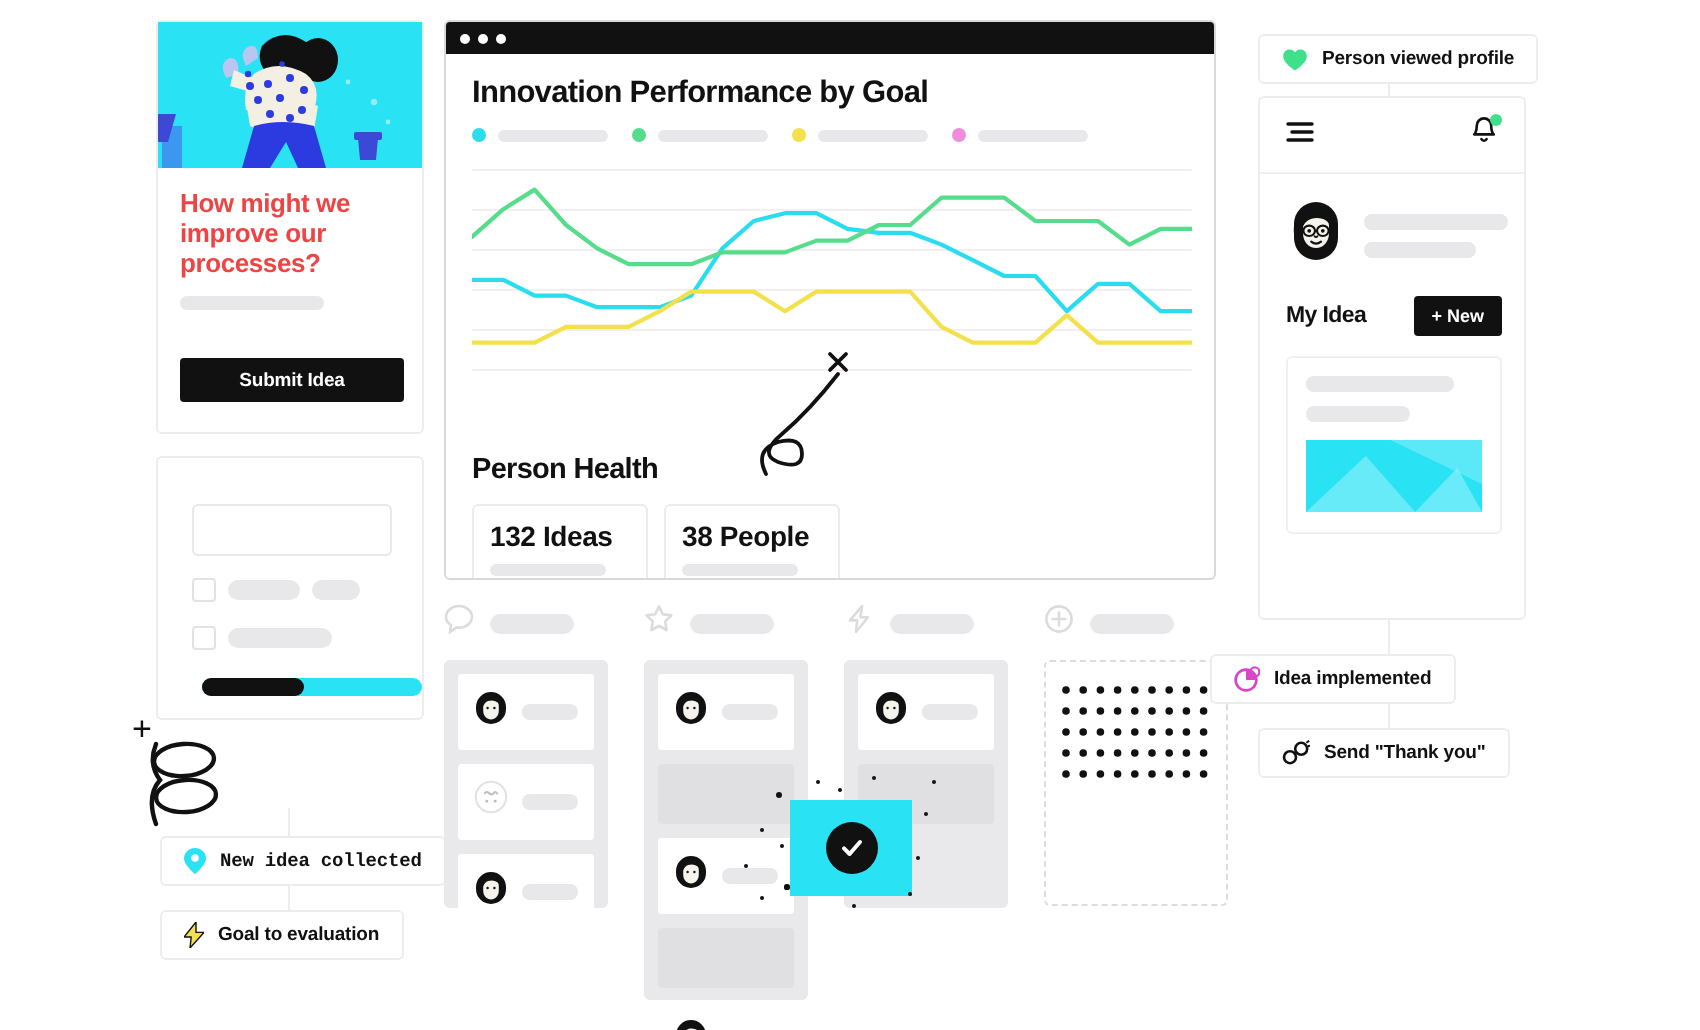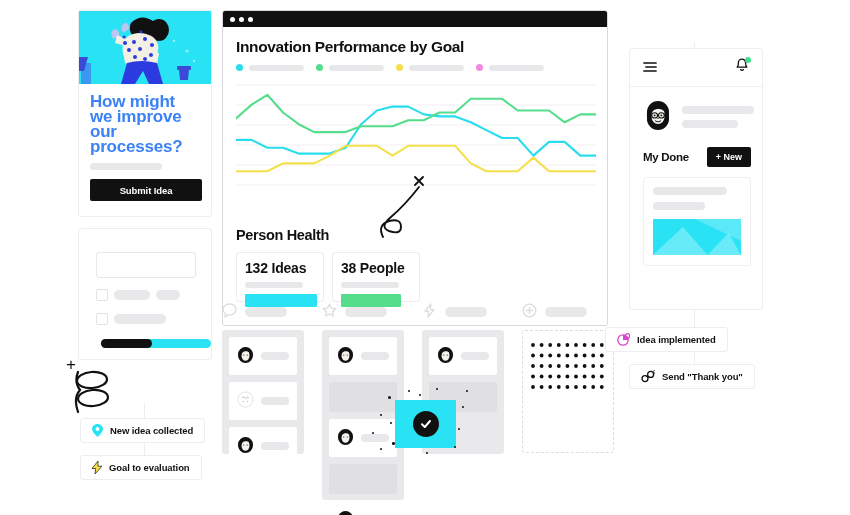--- a/index.html
+++ b/index.html
@@ -19,21 +19,21 @@
   
   #hero-card {
     position: absolute; left: 78px; top: 10px; width: 134px; height: 207px;
     background: #fff; border: 1px solid #ededef; border-radius: 3px;
   }
   #hero-illustration {
     position: relative; width: 100%; height: 73px; background: #29E3F5; overflow: hidden;
   }
   #hero-body { padding: 10px 11px 0 11px; }
   #hero-title {
-    font-size: 17px; font-weight: 700; line-height: 15px; color: #3b82f6;
+    font-size: 13px; font-weight: 700; line-height: 15px; color: #ef4444;
     letter-spacing: -0.2px;
   }
   #hero-sub { width: 72px; height: 7px; margin-top: 9px; background:#e8e8ea; border-radius: 5px;}
   #submit-idea-btn {
     position: absolute; left: 11px; top: 168px; width: 112px; height: 22px;
     background: #111; color: #fff; border: none; border-radius: 2px;
     font-size: 9.5px; font-weight: 700; font-family: "Liberation Sans", sans-serif;
     letter-spacing: -0.1px; cursor: pointer;
   }
 
@@ -65,21 +65,21 @@
   .pill {
     position: absolute; background: #fff; border: 1px solid #ededef; border-radius: 3px;
     display: flex; align-items: center; gap: 7px; padding: 0 11px;
     height: 25px; font-size: 9.5px; font-weight: 700; color: #111;
     letter-spacing: -0.1px; white-space: nowrap;
   }
   .pill svg { display:block; flex: 0 0 auto; }
 
   
   #browser {
-    position: absolute; left: 222px; top: 10px; width: 386px; height: 316px;
+    position: absolute; left: 222px; top: 10px; width: 386px; height: 280px;
     background: #fff; border: 1px solid #d9d9dd; border-radius: 3px; overflow: hidden;
   }
   #browser-titlebar {
     height: 16px; background: #111; display: flex; align-items: center; gap: 4px; padding-left: 7px;
   }
   .dot-w { width: 5px; height: 5px; border-radius: 50%; background: #fff; }
   #browser-body { padding: 11px 13px 0 13px; position: relative; }
   #chart-title {
     font-size: 15.5px; font-weight: 700; color: #111; letter-spacing: -0.35px;
   }
@@ -230,21 +230,21 @@
     <svg width="52" height="48" viewBox="0 0 52 48" fill="none">
       <path d="M6 4 Q2 14 8 22 Q1 30 6 44" stroke="#111" stroke-width="2.2" stroke-linecap="round"></path>
       <ellipse cx="20" cy="12" rx="15" ry="8" stroke="#111" stroke-width="2.2" fill="none" transform="rotate(-4 20 12)"></ellipse>
       <ellipse cx="21" cy="30" rx="15" ry="8" stroke="#111" stroke-width="2.2" fill="none" transform="rotate(-4 21 30)"></ellipse>
     </svg>
   </div>
 
   <div class="conn" style="left:144px; top:404px; width:1px; height:14px;"></div>
   <div class="conn" style="left:144px; top:443px; width:1px; height:14px;"></div>
 
-  <div class="pill" id="badge-left-0" style="left:80px; top:418px;">
+  <div class="pill" id="badge-left-0" style="left:80px; top:418px;font-family:Liberation Mono, monospace;">
     <span>
       <svg width="11" height="13" viewBox="0 0 11 13">
           <path d="M5.5 0C2.5 0 0 2.3 0 5.1 0 8.6 5.5 13 5.5 13S11 8.6 11 5.1C11 2.3 8.5 0 5.5 0z" fill="#29E3F5"></path>
           <circle cx="5.5" cy="5" r="1.9" fill="#fff"></circle>
         </svg>
     </span>
     <span>New idea collected</span>
   </div>
   <div class="pill" id="badge-left-1" style="left:80px; top:455px;">
     <span>
@@ -511,20 +511,28 @@
       <div class="sparkle" style="left: 204px; top: 150px; width: 2px; height: 2px;"></div>
       <div class="sparkle" style="left: 232px; top: 144px; width: 2px; height: 2px;"></div>
       <div class="sparkle" style="left: 186px; top: 88px; width: 2px; height: 2px;"></div>
       <div class="sparkle" style="left: 158px; top: 112px; width: 2px; height: 2px;"></div>
       <div class="sparkle" style="left: 244px; top: 88px; width: 2px; height: 2px;"></div>
       <div class="sparkle" style="left: 150px; top: 130px; width: 2px; height: 2px;"></div>
       <div class="sparkle" style="left: 214px; top: 86px; width: 2.2px; height: 2.2px;"></div>
       <div class="sparkle" style="left: 158px; top: 146px; width: 2px; height: 2px;"></div>
     </div>
 
+  <div class="pill" id="badge-right-top" style="left:629px; top:17px;">
+    <span>
+      <svg width="13" height="12" viewBox="0 0 13 12">
+          <path d="M6.5 11.2S.6 7.6.6 4.1C.6 2.1 2.1.8 3.8.8c1.2 0 2.1.6 2.7 1.4C7.1 1.4 8 .8 9.2.8c1.7 0 3.2 1.3 3.2 3.3 0 3.5-5.9 7.1-5.9 7.1z" fill="#3EE08A"></path>
+        </svg>
+    </span>
+    <span>Person viewed profile</span>
+  </div>
   <div class="conn" style="left:694px; top:42px; width:1px; height:8px;"></div>
 
   <div id="right-panel">
     <div id="panel-topbar">
       <span>
         <svg width="15" height="12" viewBox="0 0 15 12">
             <path d="M1 2h12M3 6h10M1 10h12" stroke="#111" stroke-width="1.7" stroke-linecap="round"></path>
           </svg>
       </span>
       <span style="position:relative;">
@@ -551,21 +559,21 @@
           <path d="M14.3 18.1c.4.6 1 .6 1.4 0" stroke="#111" stroke-width=".95" fill="none" stroke-linecap="round"></path>
           <path d="M12.6 20.8c1.5 1.2 3.4 1.2 4.9 0" stroke="#111" stroke-width="1.05" fill="none" stroke-linecap="round"></path>
         </svg>
       </span>
       <span class="pp-lines">
         <span class="pp-line" style="width:72px;"></span>
         <span class="pp-line" style="width:56px;"></span>
       </span>
     </div>
     <div id="my-ideas-row">
-      <span id="my-ideas-label">My Done</span>
+      <span id="my-ideas-label">My Idea</span>
       <button id="new-idea-btn">+ New</button>
     </div>
     <div id="idea-preview-card">
       <div class="ph" style="width:74px;height:8px;"></div>
       <div class="ph" style="width:52px;height:8px;margin-top:7px;"></div>
       <div id="preview-img">
         <svg width="100%" height="36" viewBox="0 0 100 36" preserveAspectRatio="none">
           <rect width="100" height="36" fill="#29E3F5"></rect>
           <path d="M0 36 L34 8 L62 36 Z" fill="#7DEDF9" opacity=".75"></path>
           <path d="M48 0 L100 22 L100 0 Z" fill="#7DEDF9" opacity=".6"></path>

